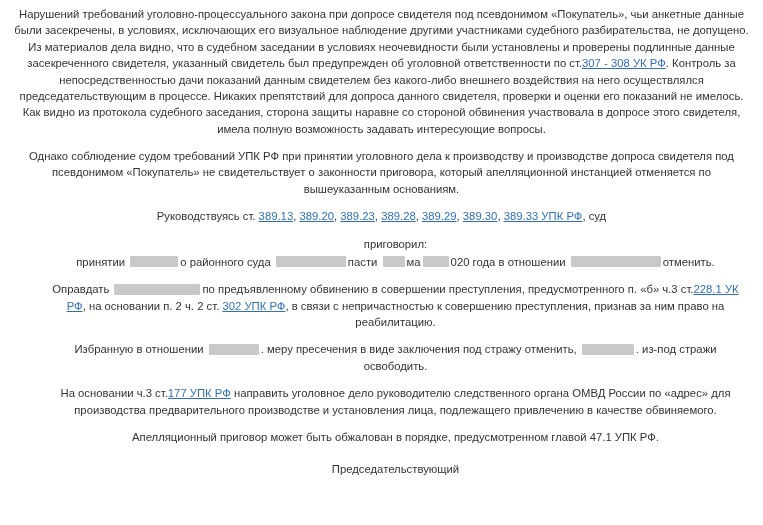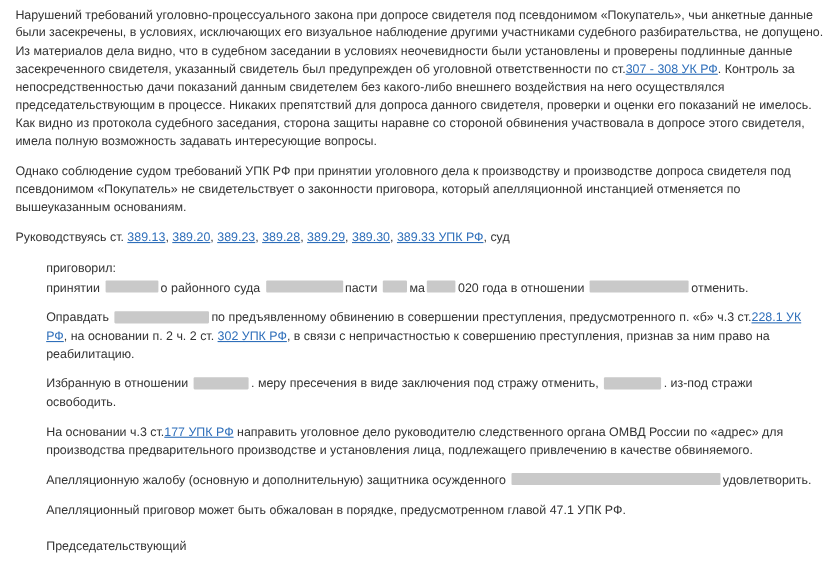--- a/index.html
+++ b/index.html
@@ -18,21 +18,21 @@
   }
   .page {
     position: relative;
     width: 763px;
     height: 525px;
     box-sizing: border-box;
     padding: 6px 14px 0 14px;
   }
   p {
     margin: 0 0 11px 0;
-    text-align: left;
+    text-align: center;
   }
   .indent {
     padding-left: 28px;
   }
   a.lnk {
     color: #2f6fba;
     text-decoration: underline;
     cursor: pointer;
   }
   .redact {
@@ -94,24 +94,20 @@
     <span>Избранную в отношении</span>
     <span class="redact" style="width:50px"></span><span>. меру пресечения в виде заключения под стражу отменить,</span>
     <span class="redact" style="width:52px"></span><span>. из-под стражи освободить.</span>
   </p>
 
   <p class="indent">
     <span>На основании ч.3 ст.</span><a class="lnk">177 УПК РФ</a>
     <span>направить уголовное дело руководителю следственного органа ОМВД России по «адрес» для производства предварительного производстве и установления лица, подлежащего привлечению в качестве обвиняемого.</span>
   </p>
 
-  <p class="indent">
-    <span>Апелляционную жалобу (основную и дополнительную) защитника осужденного</span>
-    <span class="redact" style="width:190px"></span><span>удовлетворить.</span>
-  </p>
 
   <p class="indent" style="margin-bottom:16px">
     <span>Апелляционный приговор может быть обжалован в порядке, предусмотренном главой 47.1 УПК РФ.</span>
   </p>
 
   <p class="indent sign">
     <span>Председательствующий</span>
   </p>
 
 </div>

